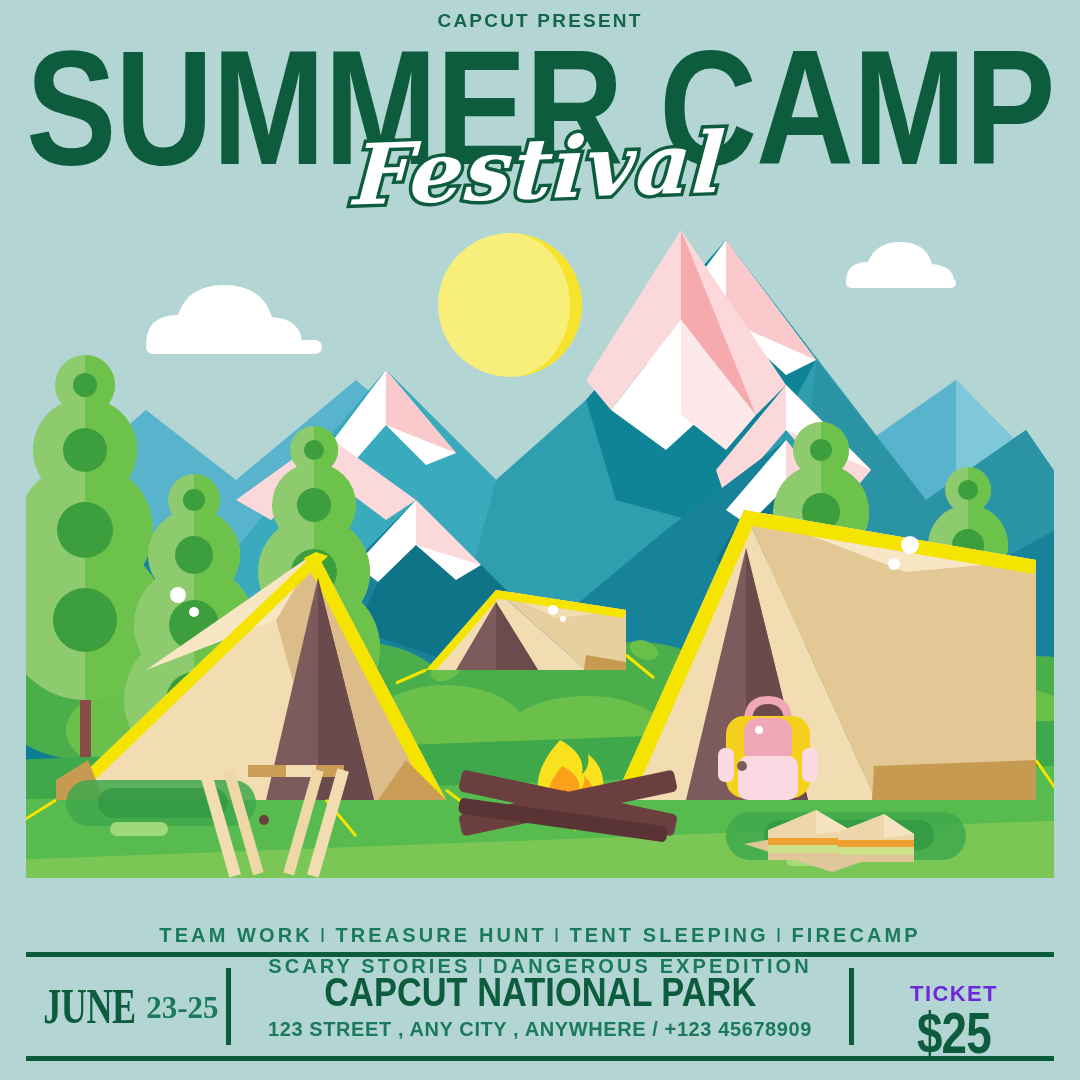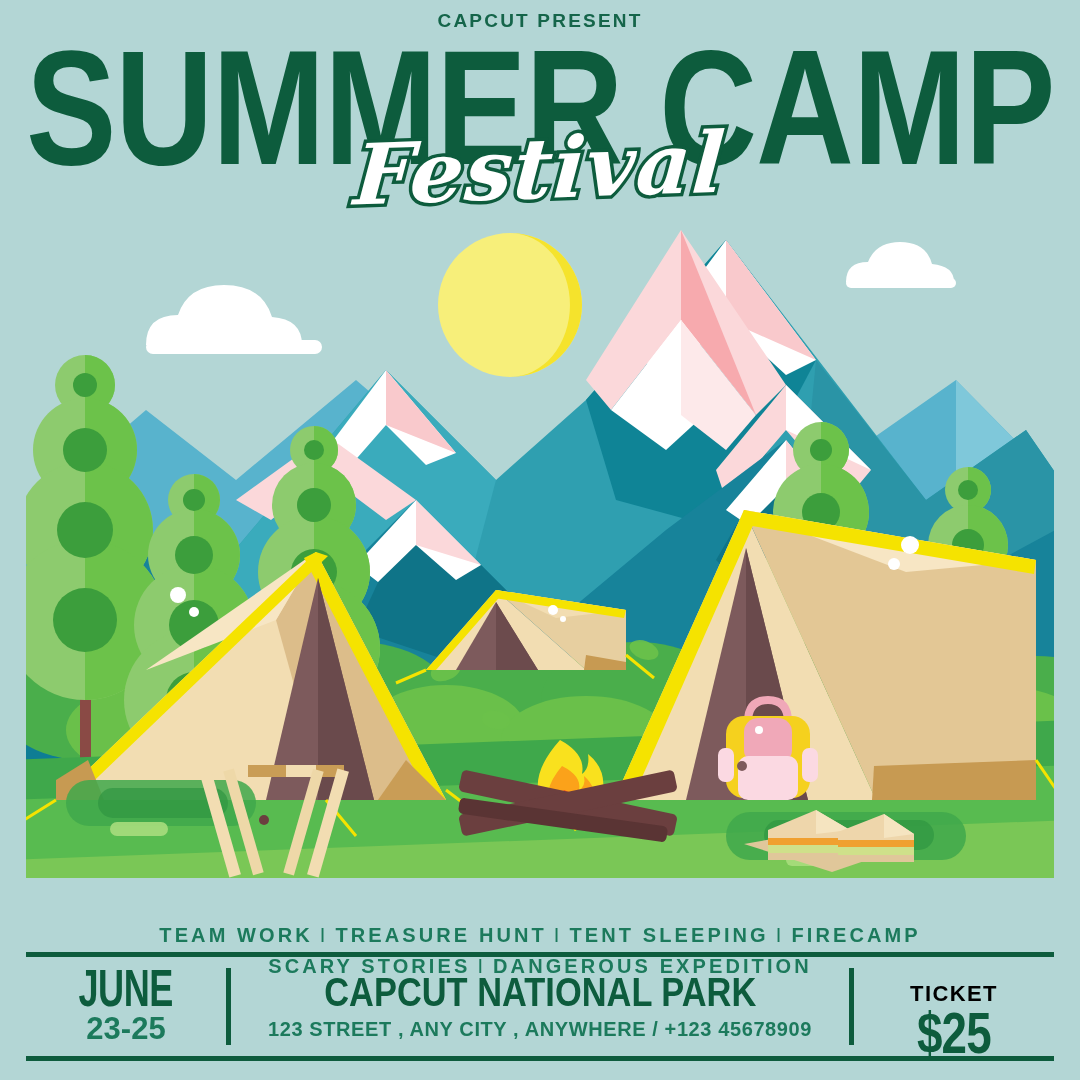--- a/index.html
+++ b/index.html
@@ -94,23 +94,24 @@
 
   .footer {
     position: absolute;
     left: 26px; top: 957px;
     width: 1028px; height: 99px;
     display: flex;
     align-items: stretch;
   }
   .f-date {
     width: 200px;
-    display: flex; flex-direction: column;
+    display: flex; flex-direction: row;
     align-items: center; justify-content: center;
     padding-top: 0;
+    font-family: Liberation Serif, serif;
   }
   .f-date .month {
     font-size: 44px; font-weight: 700; color: #0d5c3d;
     letter-spacing: -0.5px;
     transform: scaleX(0.82) scaleY(1.16);
     line-height: 42px;
   }
   .f-date .days {
     font-size: 31px; font-weight: 700; color: #1c7a5c;
     letter-spacing: 0px; line-height: 34px; margin-top: 2px;
@@ -137,21 +138,21 @@
     letter-spacing: 0.6px; line-height: 25px;
     white-space: nowrap;
   }
   .f-main .addr { margin-top: 5px; }
   .f-ticket {
     width: 200px;
     display: flex; flex-direction: column;
     align-items: center; justify-content: center;
   }
   .f-ticket .tlabel {
-    font-size: 22px; font-weight: 700; color: #000000;
+    font-size: 22px; font-weight: 700; color: #6d28d9;
     letter-spacing: 1.4px; line-height: 24px; margin-top: 28px;
   }
   .f-ticket .tprice {
     font-size: 52px; font-weight: 700; color: #0d5c3d;
     letter-spacing: -1px; line-height: 52px;
     transform: scaleX(0.88) scaleY(1.1);
     margin-top: 1px;
   }
 </style>
 </head>

